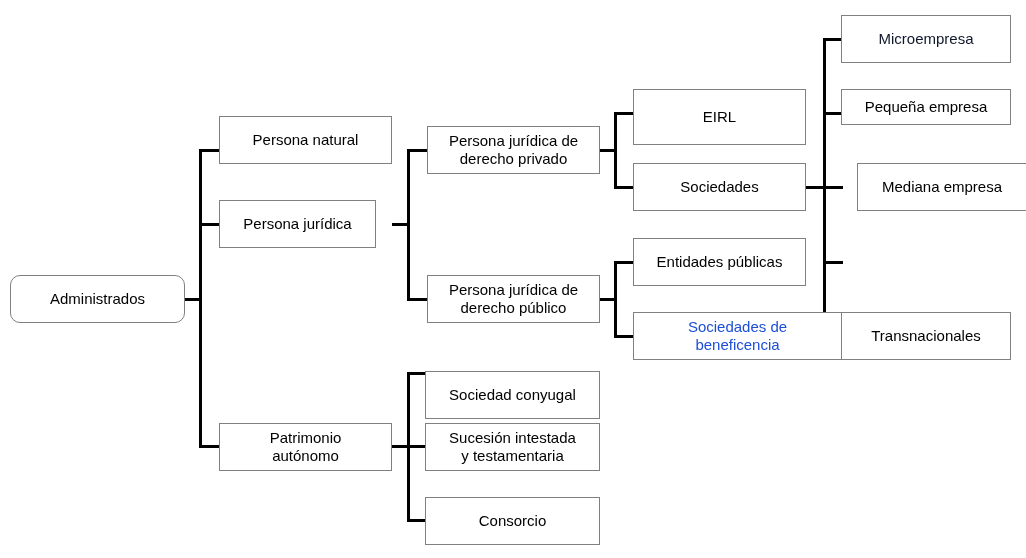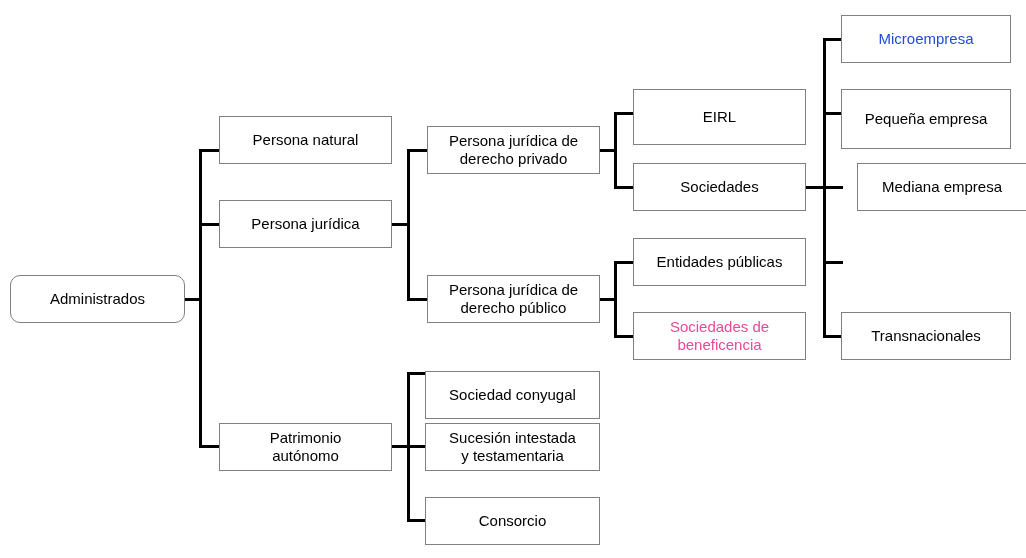--- a/index.html
+++ b/index.html
@@ -66,33 +66,33 @@
     <div class="conn h" style="left: 614px; top: 335px; background: rgb(0, 0, 0); width: 21px;"></div>
     <div class="conn h" style="left: 806px; top: 186px; background: rgb(0, 0, 0); width: 36px;"></div>
     <div class="conn v" style="left: 823px; top: 38px; background: rgb(0, 0, 0); height: 299px;"></div>
     <div class="conn h" style="left: 823px; top: 38px; background: rgb(0, 0, 0); width: 20px;"></div>
     <div class="conn h" style="left: 823px; top: 112px; background: rgb(0, 0, 0); width: 20px;"></div>
     <div class="conn h" style="left: 823px; top: 186px; background: rgb(0, 0, 0); width: 20px;"></div>
     <div class="conn h" style="left: 823px; top: 261px; background: rgb(0, 0, 0); width: 20px;"></div>
     <div class="conn h" style="left: 823px; top: 335px; background: rgb(0, 0, 0); width: 20px;"></div>
     <div class="node" style="left: 10px; top: 275px; width: 175px; height: 48px; border-color: rgb(128, 128, 128); color: rgb(0, 0, 0); border-radius: 10px;">Administrados</div>
     <div class="node" style="left: 219px; top: 116px; width: 173px; height: 48px; border-color: rgb(128, 128, 128); color: rgb(0, 0, 0);">Persona natural</div>
-    <div class="node" style="left: 219px; top: 200px; width: 173px; height: 48px; border-color: rgb(128, 128, 128); color: rgb(0, 0, 0);">Persona jurídica</div>
+    <div class="node" style="left: 219px; top: 200px; width: 157px; height: 48px; border-color: rgb(128, 128, 128); color: rgb(0, 0, 0);">Persona jurídica</div>
     <div class="node" style="left: 219px; top: 423px; width: 173px; height: 48px; border-color: rgb(128, 128, 128); color: rgb(0, 0, 0);">Patrimonio
 autónomo</div>
     <div class="node" style="left: 427px; top: 126px; width: 173px; height: 48px; border-color: rgb(128, 128, 128); color: rgb(0, 0, 0);">Persona jurídica de
 derecho privado</div>
     <div class="node" style="left: 427px; top: 275px; width: 173px; height: 48px; border-color: rgb(128, 128, 128); color: rgb(0, 0, 0);">Persona jurídica de
 derecho público</div>
     <div class="node" style="left: 425px; top: 350px; width: 175px; height: 48px; border-color: rgb(128, 128, 128); color: rgb(0, 0, 0); margin-top: 21px;">Sociedad conyugal</div>
     <div class="node" style="left: 425px; top: 423px; width: 175px; height: 48px; border-color: rgb(128, 128, 128); color: rgb(0, 0, 0);">Sucesión intestada
 y testamentaria</div>
     <div class="node" style="left: 425px; top: 497px; width: 175px; height: 48px; border-color: rgb(128, 128, 128); color: rgb(0, 0, 0);">Consorcio</div>
     <div class="node" style="left: 633px; top: 89px; width: 173px; height: 56px; border-color: rgb(128, 128, 128); color: rgb(0, 0, 0);">EIRL</div>
     <div class="node" style="left: 633px; top: 163px; width: 173px; height: 48px; border-color: rgb(128, 128, 128); color: rgb(0, 0, 0);">Sociedades</div>
     <div class="node" style="left: 633px; top: 238px; width: 173px; height: 48px; border-color: rgb(128, 128, 128); color: rgb(0, 0, 0);">Entidades públicas</div>
-    <div class="node" style="left: 633px; top: 312px; width: 173px; height: 48px; border-color: rgb(128, 128, 128); color: #ec4899;">Sociedades de
+    <div class="node" style="left: 633px; top: 312px; width: 209px; height: 48px; border-color: rgb(128, 128, 128); color: #1d4ed8;">Sociedades de
 beneficencia</div>
-    <div class="node" style="left: 841px; top: 15px; width: 170px; height: 48px; border-color: rgb(128, 128, 128); color: #1d4ed8;">Microempresa</div>
-    <div class="node" style="left: 841px; top: 89px; width: 170px; height: 60px; border-color: rgb(128, 128, 128); color: rgb(0, 0, 0);">Pequeña empresa</div>
+    <div class="node" style="left: 841px; top: 15px; width: 170px; height: 48px; border-color: rgb(128, 128, 128); color: #0f172a;">Microempresa</div>
+    <div class="node" style="left: 841px; top: 89px; width: 170px; height: 36px; border-color: rgb(128, 128, 128); color: rgb(0, 0, 0);">Pequeña empresa</div>
     <div class="node" style="left: 841px; top: 163px; width: 170px; height: 48px; border-color: rgb(128, 128, 128); color: rgb(0, 0, 0); margin-left: 16px;">Mediana empresa</div>
     <div class="node" style="left: 841px; top: 312px; width: 170px; height: 48px; border-color: rgb(128, 128, 128); color: rgb(0, 0, 0);">Transnacionales</div>
   </div>
 
 </body></html>

